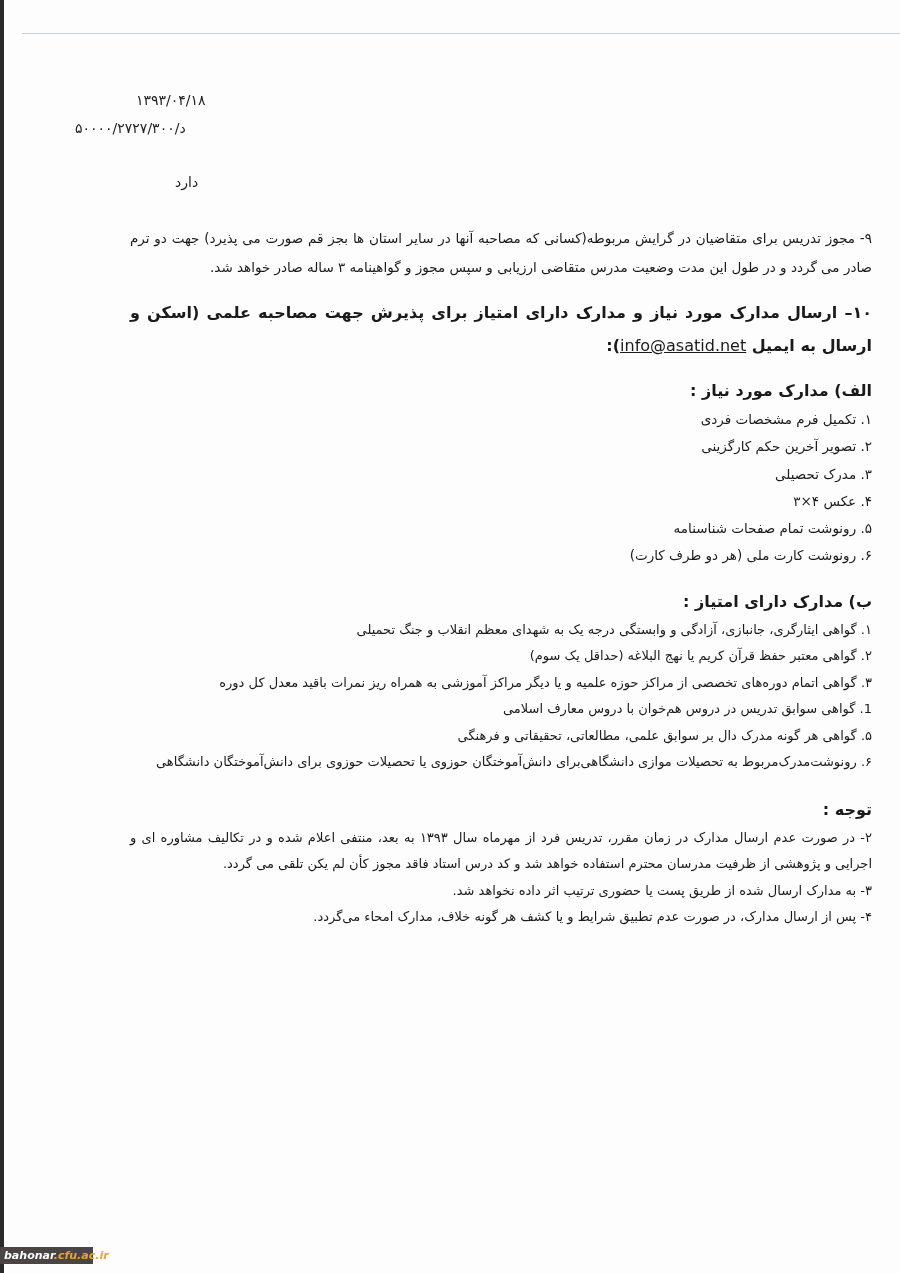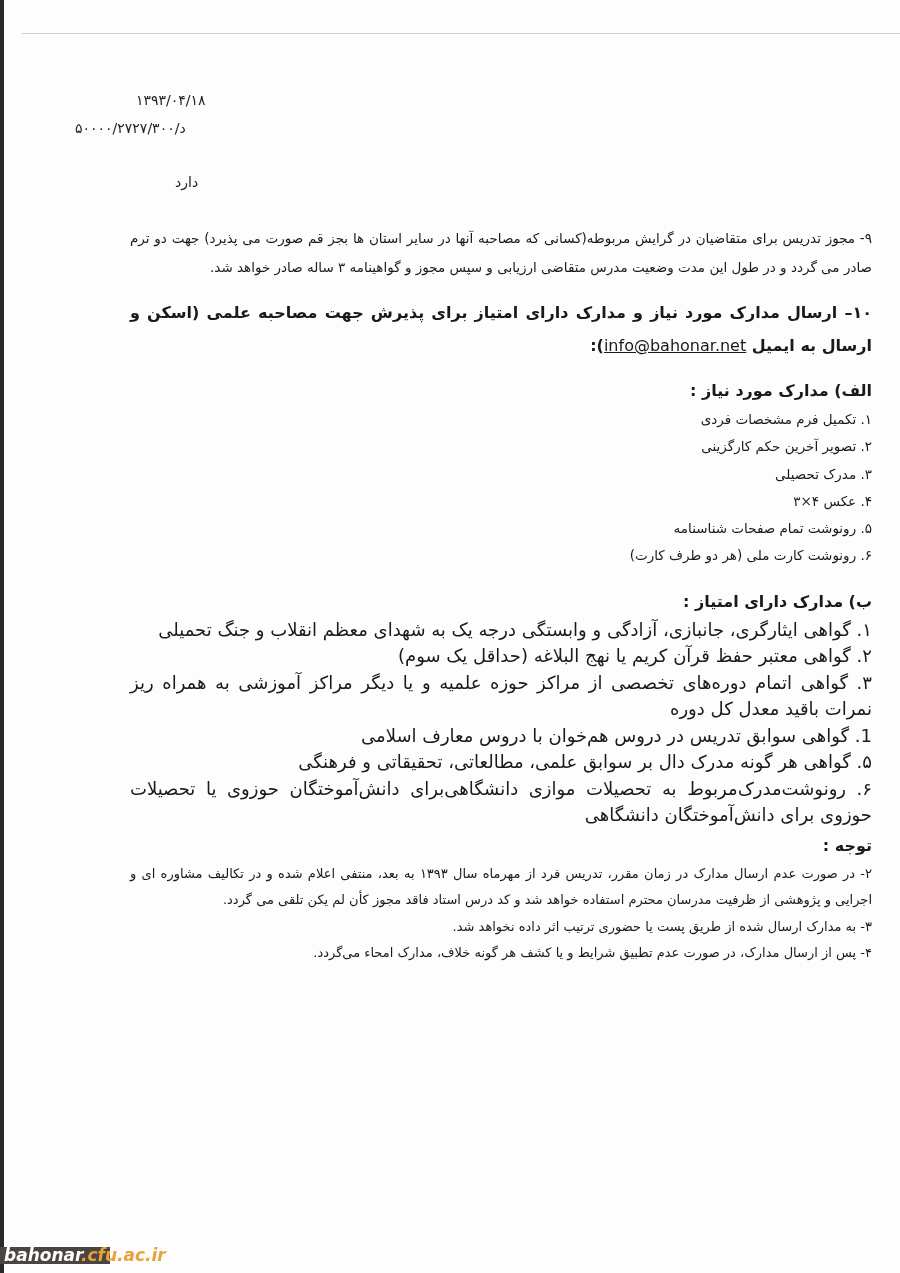--- a/index.html
+++ b/index.html
@@ -11,44 +11,44 @@
   .meta .line { position:absolute; white-space:nowrap; }
   .content { position:absolute; left:130px; right:28px; top:224px; direction:rtl; text-align:justify; }
   p { margin:0; }
   .para { font-size:13.5px; line-height:29px; }
   .h10 { font-weight:bold; font-size:16px; line-height:33px; margin-top:14px; }
   .email { text-decoration:underline; font-weight:normal; direction:ltr; unicode-bidi:embed; }
   .sub-h { font-weight:bold; font-size:16px; line-height:30px; margin-top:14px; }
   .list-a li, .list-b li { list-style:none; }
   ul { margin:0; padding:0; }
   .list-a li { font-size:13.5px; line-height:27.3px; }
-  .list-b li { font-size:18px; line-height:26.5px; }
+  .list-b li { font-size:13px; line-height:26.5px; }
   .notes p { font-size:13px; line-height:26.5px; }
   .sub-h.b { margin-top:17px; }
-  .watermark { position:absolute; left:0; top:1247px; width:110px; height:17px; background:#4a4442;
-               font-style:italic; font-weight:bold; font-size:17px; line-height:17px; padding-left:4px; box-sizing:border-box; }
+  .watermark { position:absolute; left:0; top:1247px; width:93px; height:17px; background:#4a4442;
+               font-style:italic; font-weight:bold; font-size:11px; line-height:17px; padding-left:4px; box-sizing:border-box; }
   .watermark .w1 { color:#fff; }
   .watermark .w2 { color:#e8a23a; }
 </style>
 </head>
 <body>
 
 <div class="left-edge"></div>
 <div class="top-rule"></div>
 
 <div class="meta">
   <div class="line" style="left:66px; top:92px;">۱۳۹۳/۰۴/۱۸</div>
   <div class="line" style="left:5px; top:120px;">د/۵۰۰۰۰/۲۷۲۷/۳۰۰</div>
   <div class="line" style="left:105px; top:148px;margin-top:26px;">دارد</div>
 </div>
 
 <div class="content">
   <p class="para">۹- مجوز تدریس برای متقاضیان در گرایش مربوطه(کسانی که مصاحبه آنها در سایر استان ها بجز قم صورت می پذیرد) جهت دو ترم صادر می گردد و در طول این مدت وضعیت مدرس متقاضی ارزیابی و سپس مجوز و گواهینامه ۳ ساله صادر خواهد شد.</p>
 
-  <p class="h10"><span>۱۰– ارسال مدارک مورد نیاز و مدارک دارای امتیاز برای پذیرش جهت مصاحبه علمی (اسکن و ارسال به ایمیل </span><span class="email">info@bahonar.net</span><span>):</span></p>
+  <p class="h10"><span>۱۰– ارسال مدارک مورد نیاز و مدارک دارای امتیاز برای پذیرش جهت مصاحبه علمی (اسکن و ارسال به ایمیل </span><span class="email">info@asatid.net</span><span>):</span></p>
 
   <p class="sub-h">الف) مدارک مورد نیاز :</p>
   <ul class="list-a">
     <li>۱. تکمیل فرم مشخصات فردی</li>
     <li>۲. تصویر آخرین حکم کارگزینی</li>
     <li>۳. مدرک تحصیلی</li>
     <li>۴. عکس ۴×۳</li>
     <li>۵. رونوشت تمام صفحات شناسنامه</li>
     <li>۶. رونوشت کارت ملی (هر دو طرف کارت)</li>
   </ul>
@@ -56,21 +56,21 @@
   <p class="sub-h b">ب) مدارک دارای امتیاز :</p>
   <ul class="list-b">
     <li>۱. گواهی ایثارگری، جانبازی، آزادگی و وابستگی درجه یک به شهدای معظم انقلاب و جنگ تحمیلی</li>
     <li>۲. گواهی معتبر حفظ قرآن کریم یا نهج البلاغه (حداقل یک سوم)</li>
     <li>۳. گواهی اتمام دوره‌های تخصصی از مراکز حوزه علمیه و یا دیگر مراکز آموزشی به همراه ریز نمرات باقید معدل کل دوره</li>
     <li>1. گواهی سوابق تدریس در دروس هم‌خوان با دروس معارف اسلامی</li>
     <li>۵. گواهی هر گونه مدرک دال بر سوابق علمی، مطالعاتی، تحقیقاتی و فرهنگی</li>
     <li>۶. رونوشت‌مدرک‌مربوط به تحصیلات موازی دانشگاهی‌برای دانش‌آموختگان حوزوی یا تحصیلات حوزوی برای دانش‌آموختگان دانشگاهی</li>
   </ul>
 
-  <p class="sub-h" style="margin-top:2px;">توجه :</p>
+  <p class="sub-h" style="margin-top:19px;">توجه :</p>
   <div class="notes">
     <p>۲- در صورت عدم ارسال مدارک در زمان مقرر، تدریس فرد از مهرماه سال ۱۳۹۳ به بعد، منتفی اعلام شده و در تکالیف مشاوره ای و اجرایی و پژوهشی از ظرفیت مدرسان محترم استفاده خواهد شد و کد درس استاد فاقد مجوز کأن لم یکن تلقی می گردد.</p>
     <p>۳- به مدارک ارسال شده از طریق پست یا حضوری ترتیب اثر داده نخواهد شد.</p>
     <p>۴- پس از ارسال مدارک، در صورت عدم تطبیق شرایط و یا کشف هر گونه خلاف، مدارک امحاء می‌گردد.</p>
   </div>
 </div>
 
 <div class="watermark"><span class="w1">bahonar</span><span class="w2">.cfu.ac.ir</span></div>
 
 </body></html>

